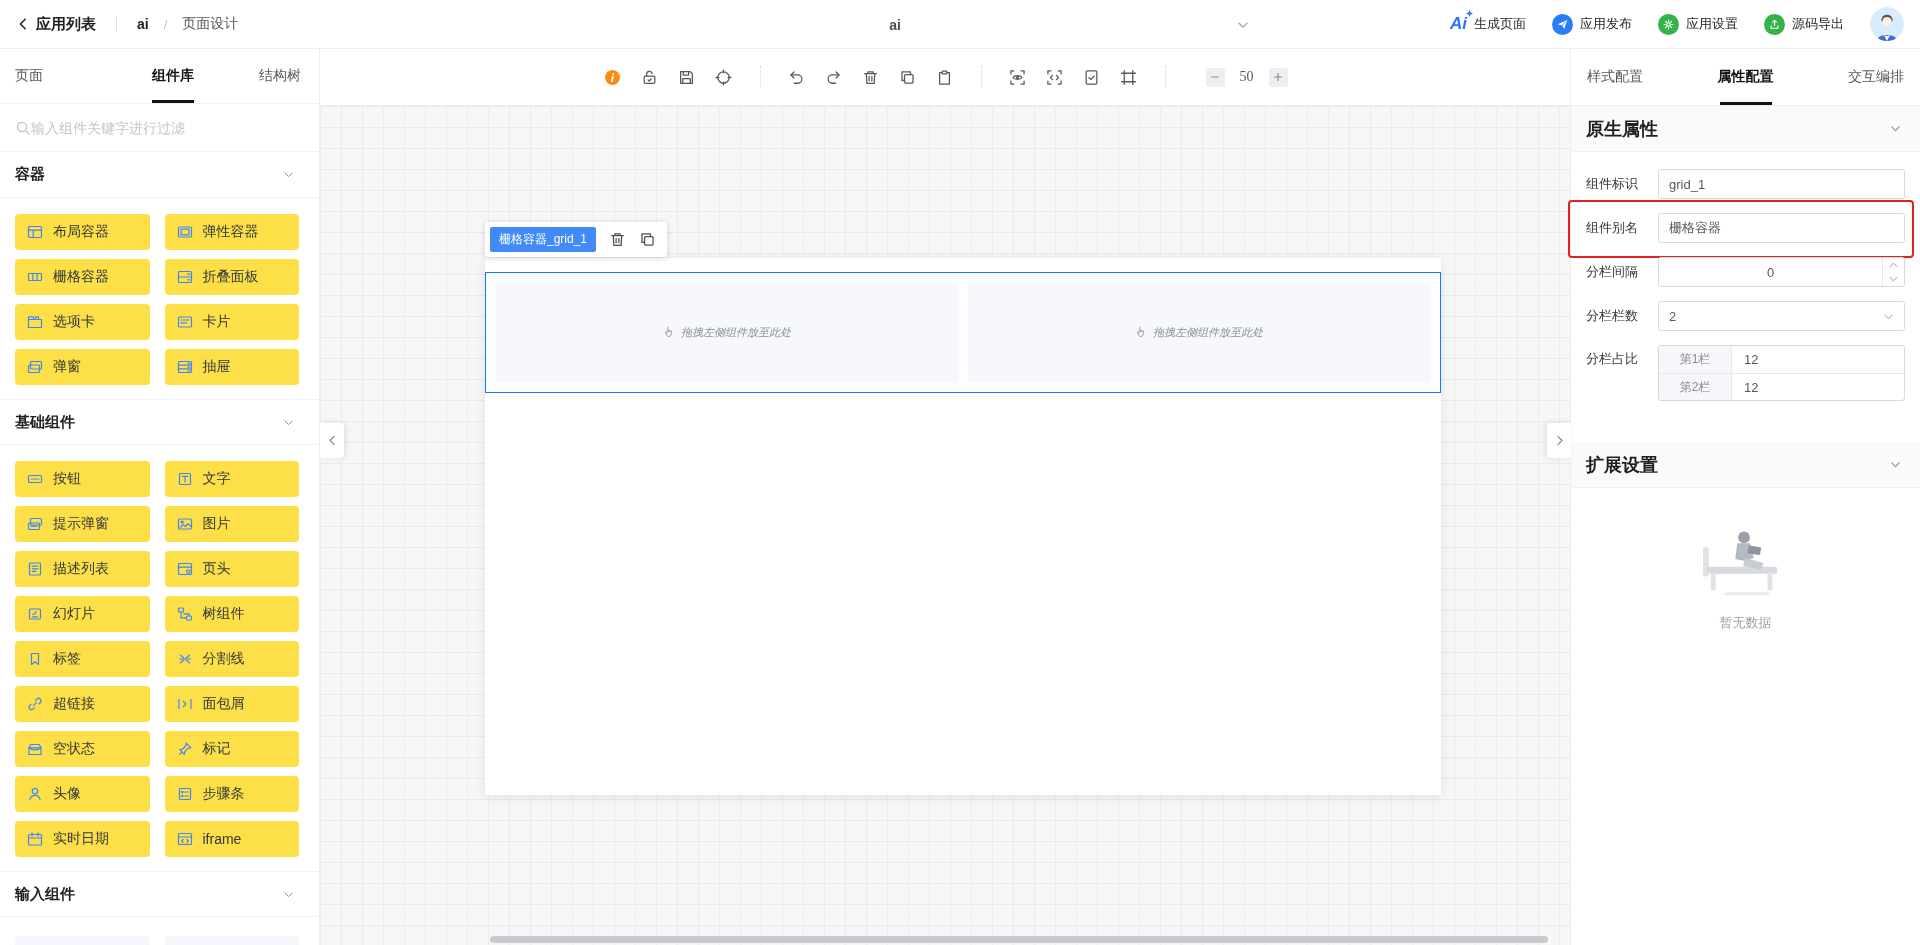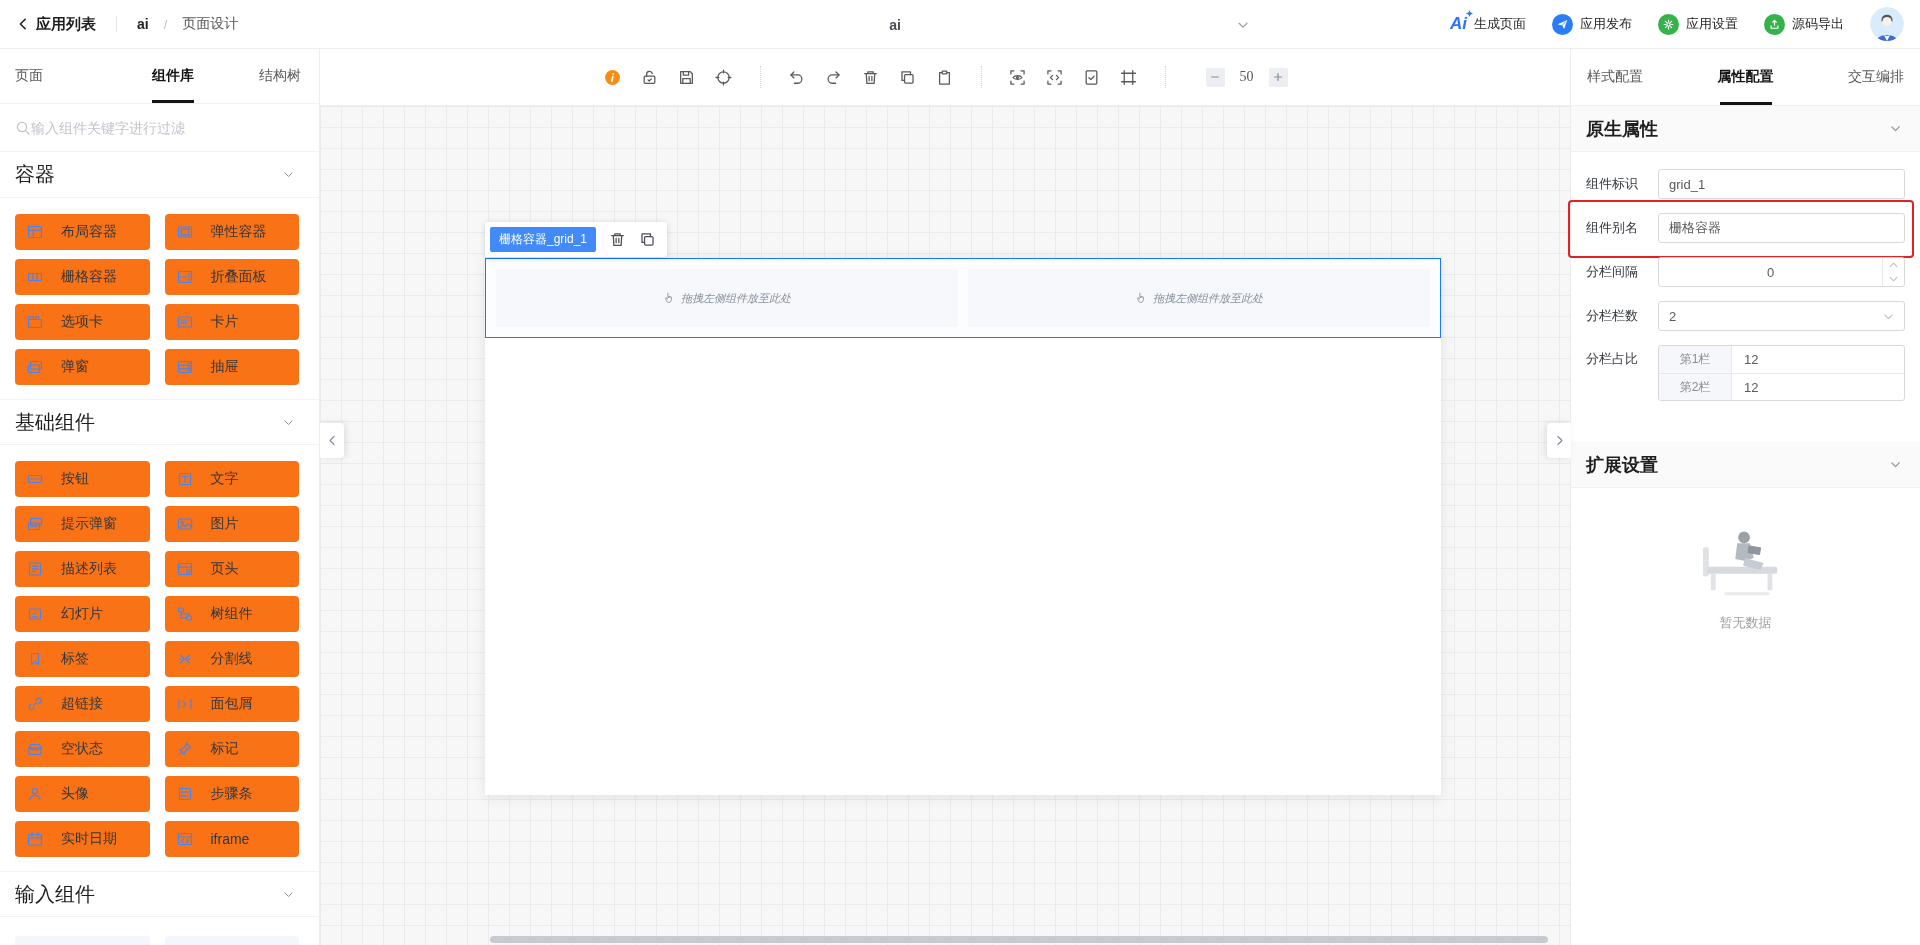--- a/index.html
+++ b/index.html
@@ -41,25 +41,25 @@
   .side-tab.active { color:#141414; font-weight:700;margin-left:44px; }
   .side-tab.active::after { content:""; position:absolute; left:0; right:0; bottom:0; height:3px; background:#141414; }
   .search-row { height:48px; display:flex; align-items:center; padding:0 15px;
     border-bottom:1px solid #f0f0f0; color:#c0c4cc; }
   .search-row input { flex:1; border:none; outline:none; font-size:14px; color:#262626;
     font-family:inherit; background:transparent; }
   .search-row input::placeholder { color:#c0c4cc; }
   .side-sec-header { height:46px; display:flex; align-items:center; justify-content:space-between;
     padding:0 24px 0 15px; border-bottom:1px solid #f2f2f2; cursor:pointer; background:#fff; }
   .side-sec-header + .side-sec-header, .comp-grid + .side-sec-header { border-top:1px solid #f2f2f2; margin-top:14px; }
-  .side-sec-title { font-size:20px; font-weight:400; color:#1f1f1f; }
+  .side-sec-title { font-size:15px; font-weight:700; color:#1f1f1f; }
   .side-sec-header .i { color:#8c8c8c; display:flex; }
   .comp-grid { display:grid; grid-template-columns:1fr 1fr; gap:9px 15px; padding:16px 20px 0 15px; }
-  .comp-item { height:36px; background:#f97316; border-radius:4px; display:flex; align-items:center;
-    gap:18px; padding:0 12px; cursor:grab; }
+  .comp-item { height:36px; background:#fde047; border-radius:4px; display:flex; align-items:center;
+    gap:10px; padding:0 12px; cursor:grab; }
   .comp-item .i { color:#4285f7; display:flex; flex:none; }
   .comp-label { font-size:14px; color:#33373d; white-space:nowrap; }
   .peek-row { position:absolute; bottom:0; left:15px; right:20px; height:9px; display:flex; gap:15px; }
   .peek-row > div { flex:1; background:#f3f6fb; border-radius:4px 4px 0 0; }
 
   
   .canvas { position:absolute; left:320px; top:49px; width:1250px; height:896px; background:#fff; }
   .canvas-toolbar { height:57px; background:#fff; border-bottom:1px solid #ededed; display:flex;
     align-items:center; justify-content:center; gap:17px; position:relative; z-index:5; }
   .tb-btn { width:20px; height:20px; display:flex; align-items:center; justify-content:center;
@@ -71,21 +71,21 @@
   .zoom-value { font-size:14px; color:#595959; min-width:24px; text-align:center;font-family:Liberation Serif, serif; }
   .canvas-area { position:absolute; left:0; top:57px; width:1250px; height:839px; overflow:hidden;
     background-color:#f7f7f8;
     background-image:linear-gradient(#eaebed 1px,transparent 1px),
       linear-gradient(90deg,#eaebed 1px,transparent 1px),
       linear-gradient(#e3e4e7 1px,transparent 1px),
       linear-gradient(90deg,#e3e4e7 1px,transparent 1px);
     background-size:21px 21px,21px 21px,105px 105px,105px 105px; }
   .design-page { position:absolute; left:165px; top:152px; width:956px; height:537px; background:#fff;
     box-shadow:0 2px 12px rgba(0,0,0,.09); }
-  .grid-container { position:absolute; left:0; top:0; width:956px; height:80px;
+  .grid-container { position:absolute; left:0; top:14px; width:956px; height:121px;
     border:1px solid #1677ff; background:#fbfdff; display:flex; padding:10px; gap:10px; cursor:pointer; }
   .dropzone { flex:1; background:#f6f8fb; display:flex; align-items:center; justify-content:center; gap:5px; }
   .dropzone .dz-text { font-size:11px; font-style:italic; color:#8a9099; }
   .dropzone .i { color:#8a9099; display:flex; }
   .sel-toolbar { position:absolute; left:165px; top:116px; height:35px; background:#fff; border-radius:3px;
     box-shadow:0 1px 6px rgba(0,0,0,.16); display:flex; align-items:center; gap:7px; padding:0 11px 0 5px; }
   .sel-badge { height:25px; background:#418af7; color:#fff; font-size:12px; border-radius:2px;
     display:flex; align-items:center; padding:0 9px; cursor:pointer; white-space:nowrap; }
   .sel-tool { width:18px; height:18px; display:flex; align-items:center; justify-content:center;
     color:#4b4f55; cursor:pointer; margin-left:5px; }

